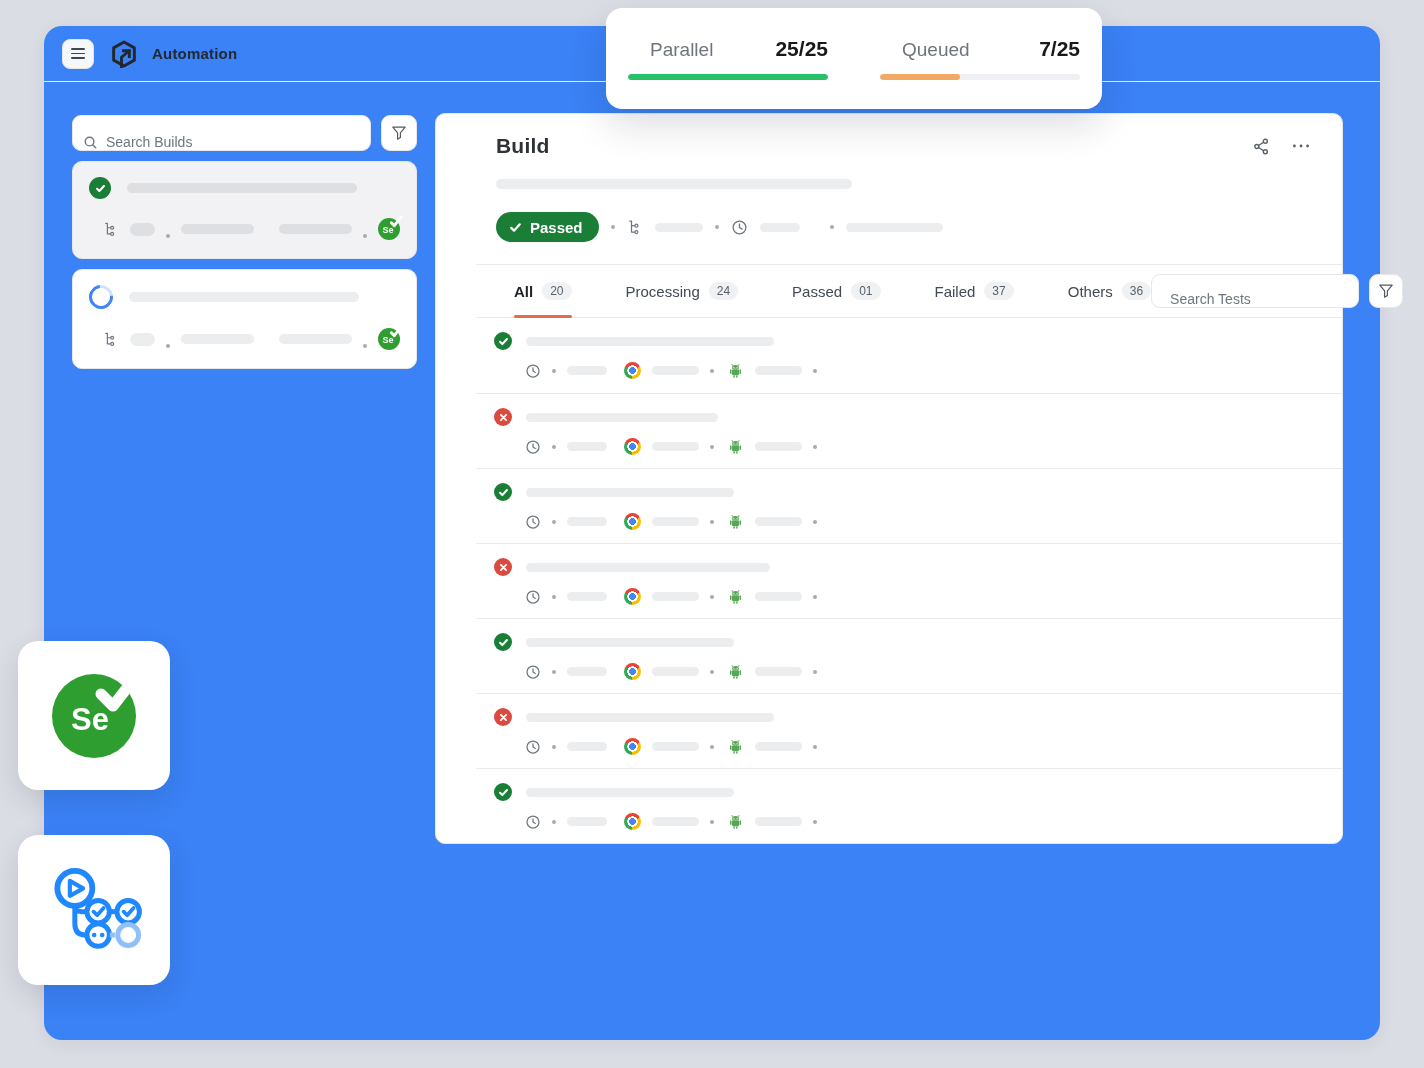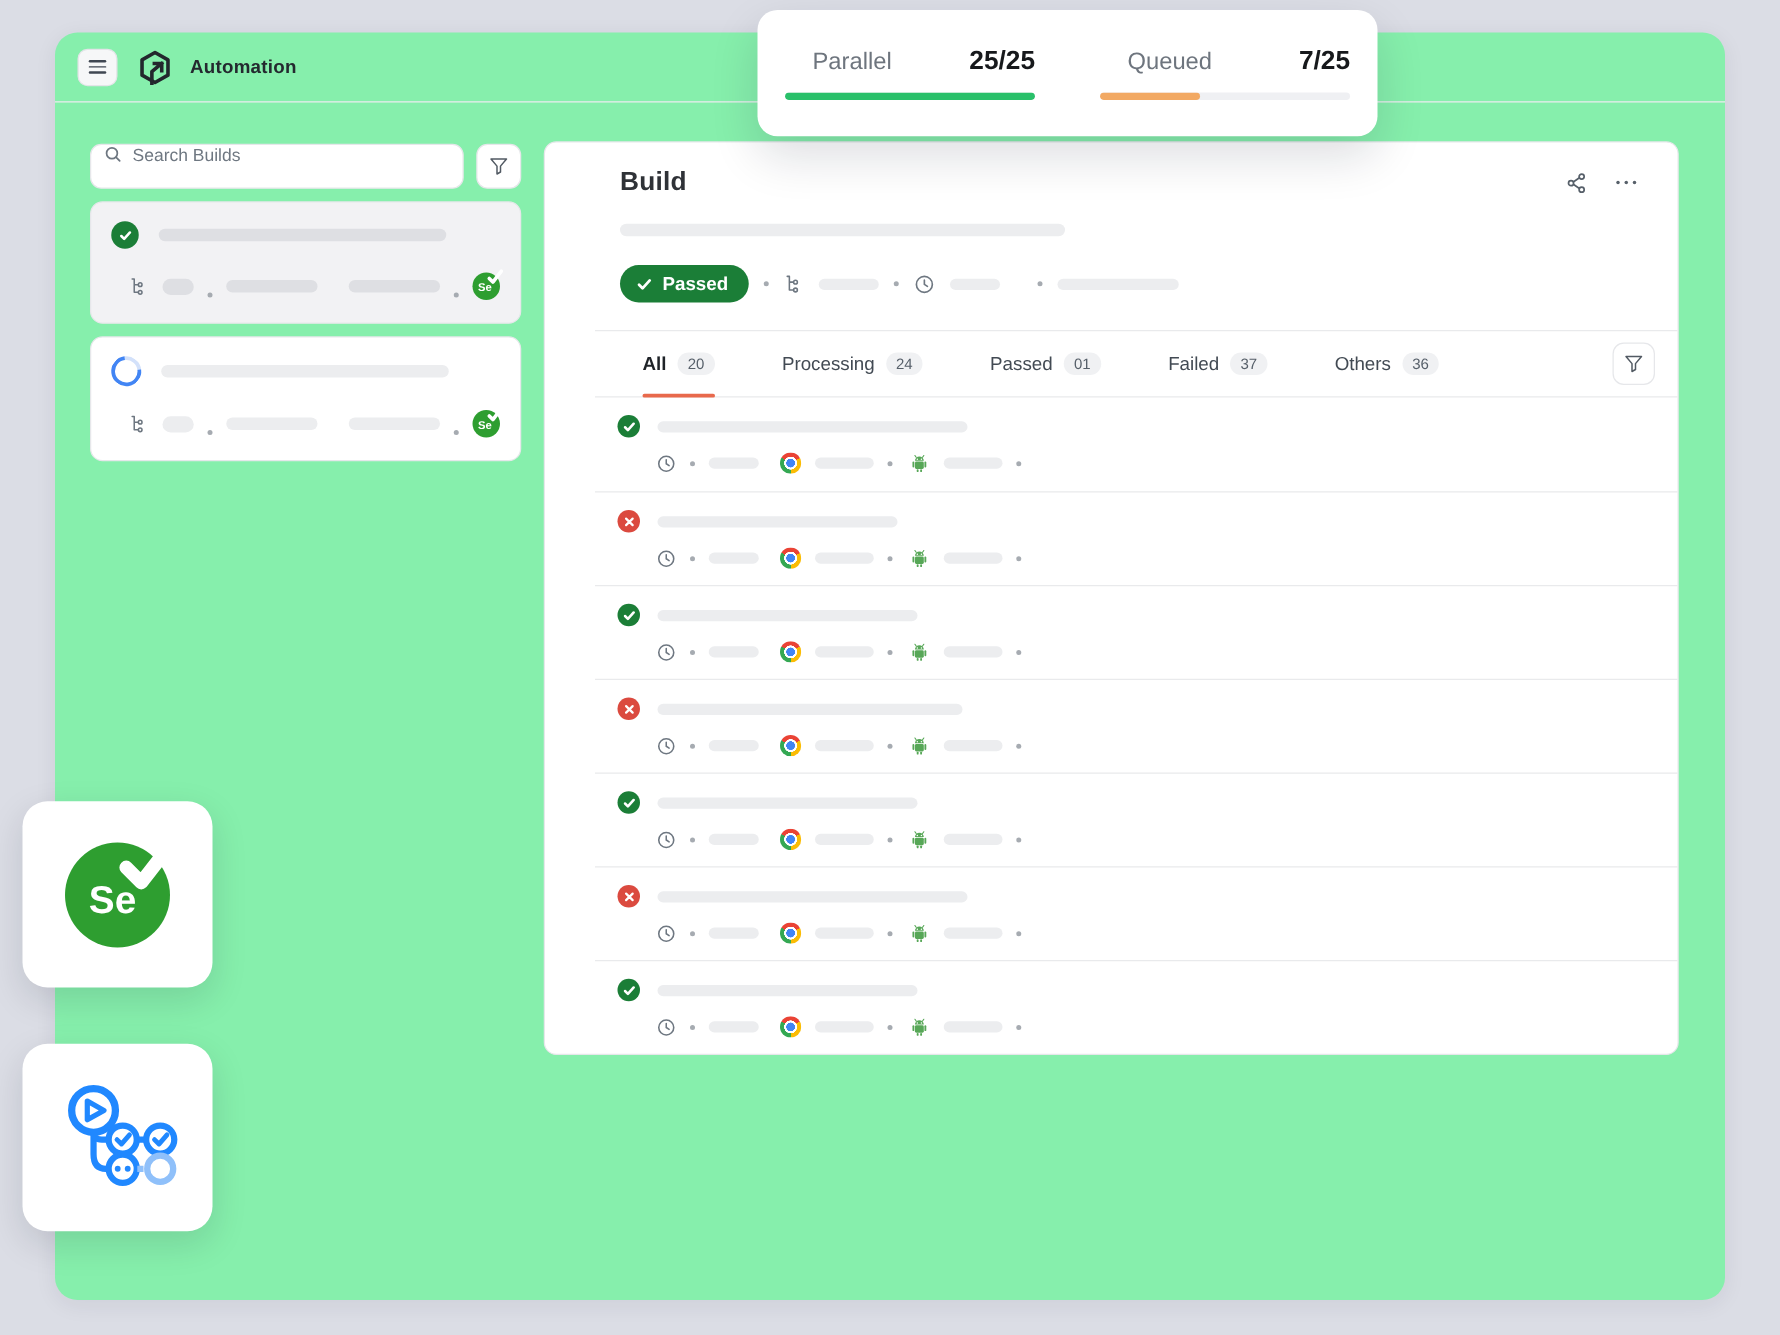--- a/index.html
+++ b/index.html
@@ -1,34 +1,34 @@
 <!DOCTYPE html>
 <html style="--page-bg: #DBDDE5; --success: #1B7E37; --danger: #DB4A3F; --progress-green: #29C06A; --progress-orange: #F2A963; --tab-underline: #E8694C; --selenium-green: #2E9E30; --pipeline-blue: #2088FF; --pipeline-blue-light: #8FC0FA; --spinner-blue: #4285F4; --android-green: #57A757;"><head>
 <meta charset="utf-8">
 <style>
   * { margin:0; padding:0; box-sizing:border-box; }
   html,body { width:1424px; height:1068px; overflow:hidden; }
   body { background:var(--page-bg,#DBDDE5); font-family:"Liberation Sans",sans-serif; position:relative; }
 
   .window { position:absolute; left:44px; top:26px; width:1336px; height:1014px;
-    background:#86efac; border-radius:18px; box-shadow:0 4px 18px rgba(25,30,50,.07); }
+    background:#3b82f6; border-radius:18px; box-shadow:0 4px 18px rgba(25,30,50,.07); }
 
   
   .header { height:56px; border-bottom:1px solid #ECEDEF; display:flex; align-items:center; padding-left:18px; }
   .hamburger { width:32px; height:30px; border:1px solid #E3E4E8; background:#F6F7F8; border-radius:8px;
     display:flex; flex-direction:column; justify-content:center; align-items:center; gap:3px; cursor:pointer; }
   .hamburger span { width:14px; height:1.7px; background:#3F4752; border-radius:1px; }
   .logo { margin-left:15px; display:flex; }
   .app-title { margin-left:13px; font-size:15px; font-weight:700; color:#24292F; letter-spacing:.2px; }
 
   
   .sidebar { position:absolute; left:28px; top:89px; width:345px; }
   .search-row { display:flex; gap:10px; }
   .search-input { flex:1; height:36px; border:1px solid #E6E7EA; border-radius:9px; background:#fff;
-    display:flex; align-items:flex-start; padding:0 10px; gap:8px; }
+    display:flex; align-items:flex-end; padding:0 10px; gap:8px; }
   .search-input input { border:none; outline:none; flex:1; font-size:14px; color:#24292F; background:transparent; font-family:inherit; }
   .search-input input::placeholder { color:#6E7781; }
   .icon-btn { width:36px; height:36px; border:1px solid #E6E7EA; border-radius:9px; background:#fff;
     display:flex; align-items:center; justify-content:center; cursor:pointer; }
   .build-card { margin-top:10px; border:1px solid #E6E7EA; border-radius:10px; background:#fff; padding:15px 16px 18px; }
   .build-card.selected { background:#F2F2F4; }
   .bc-line1 { display:flex; align-items:center; gap:16px; }
   .bc-line2 { display:flex; align-items:center; gap:11px; margin-top:19px; padding-left:14px; }
   .skel { background:#ECEDEF; border-radius:5px; }
   .selected .skel { background:#DEDFE3; }
@@ -275,20 +275,27 @@
     <span class="tab-label">Failed</span>
     <span class="tab-count">37</span>
   </div>
 
   <div class="tab">
     <span class="tab-label">Others</span>
     <span class="tab-count">36</span>
   </div>
 </div>
       <div class="tabs-right">
+        <div class="search-input">
+          <svg width="15" height="15" viewBox="0 0 16 16" fill="none" stroke="#6E7781" stroke-width="1.5" stroke-linecap="round">
+              <circle cx="7" cy="7" r="4.6"></circle>
+              <path d="M10.6 10.6 L13.6 13.6"></path>
+            </svg>
+          <input type="text" placeholder="Search Tests" style="">
+        </div>
         <div class="icon-btn">
           <svg width="16" height="16" viewBox="0 0 16 16" fill="none" stroke="#525A63" stroke-width="1.2" stroke-linejoin="round">
               <path d="M1.8 2.2 H14.2 L9.4 7.9 V12.6 L6.6 14.2 V7.9 Z"></path>
             </svg>
         </div>
       </div>
     </div>
 
     <div>
   <div class="test-row">

